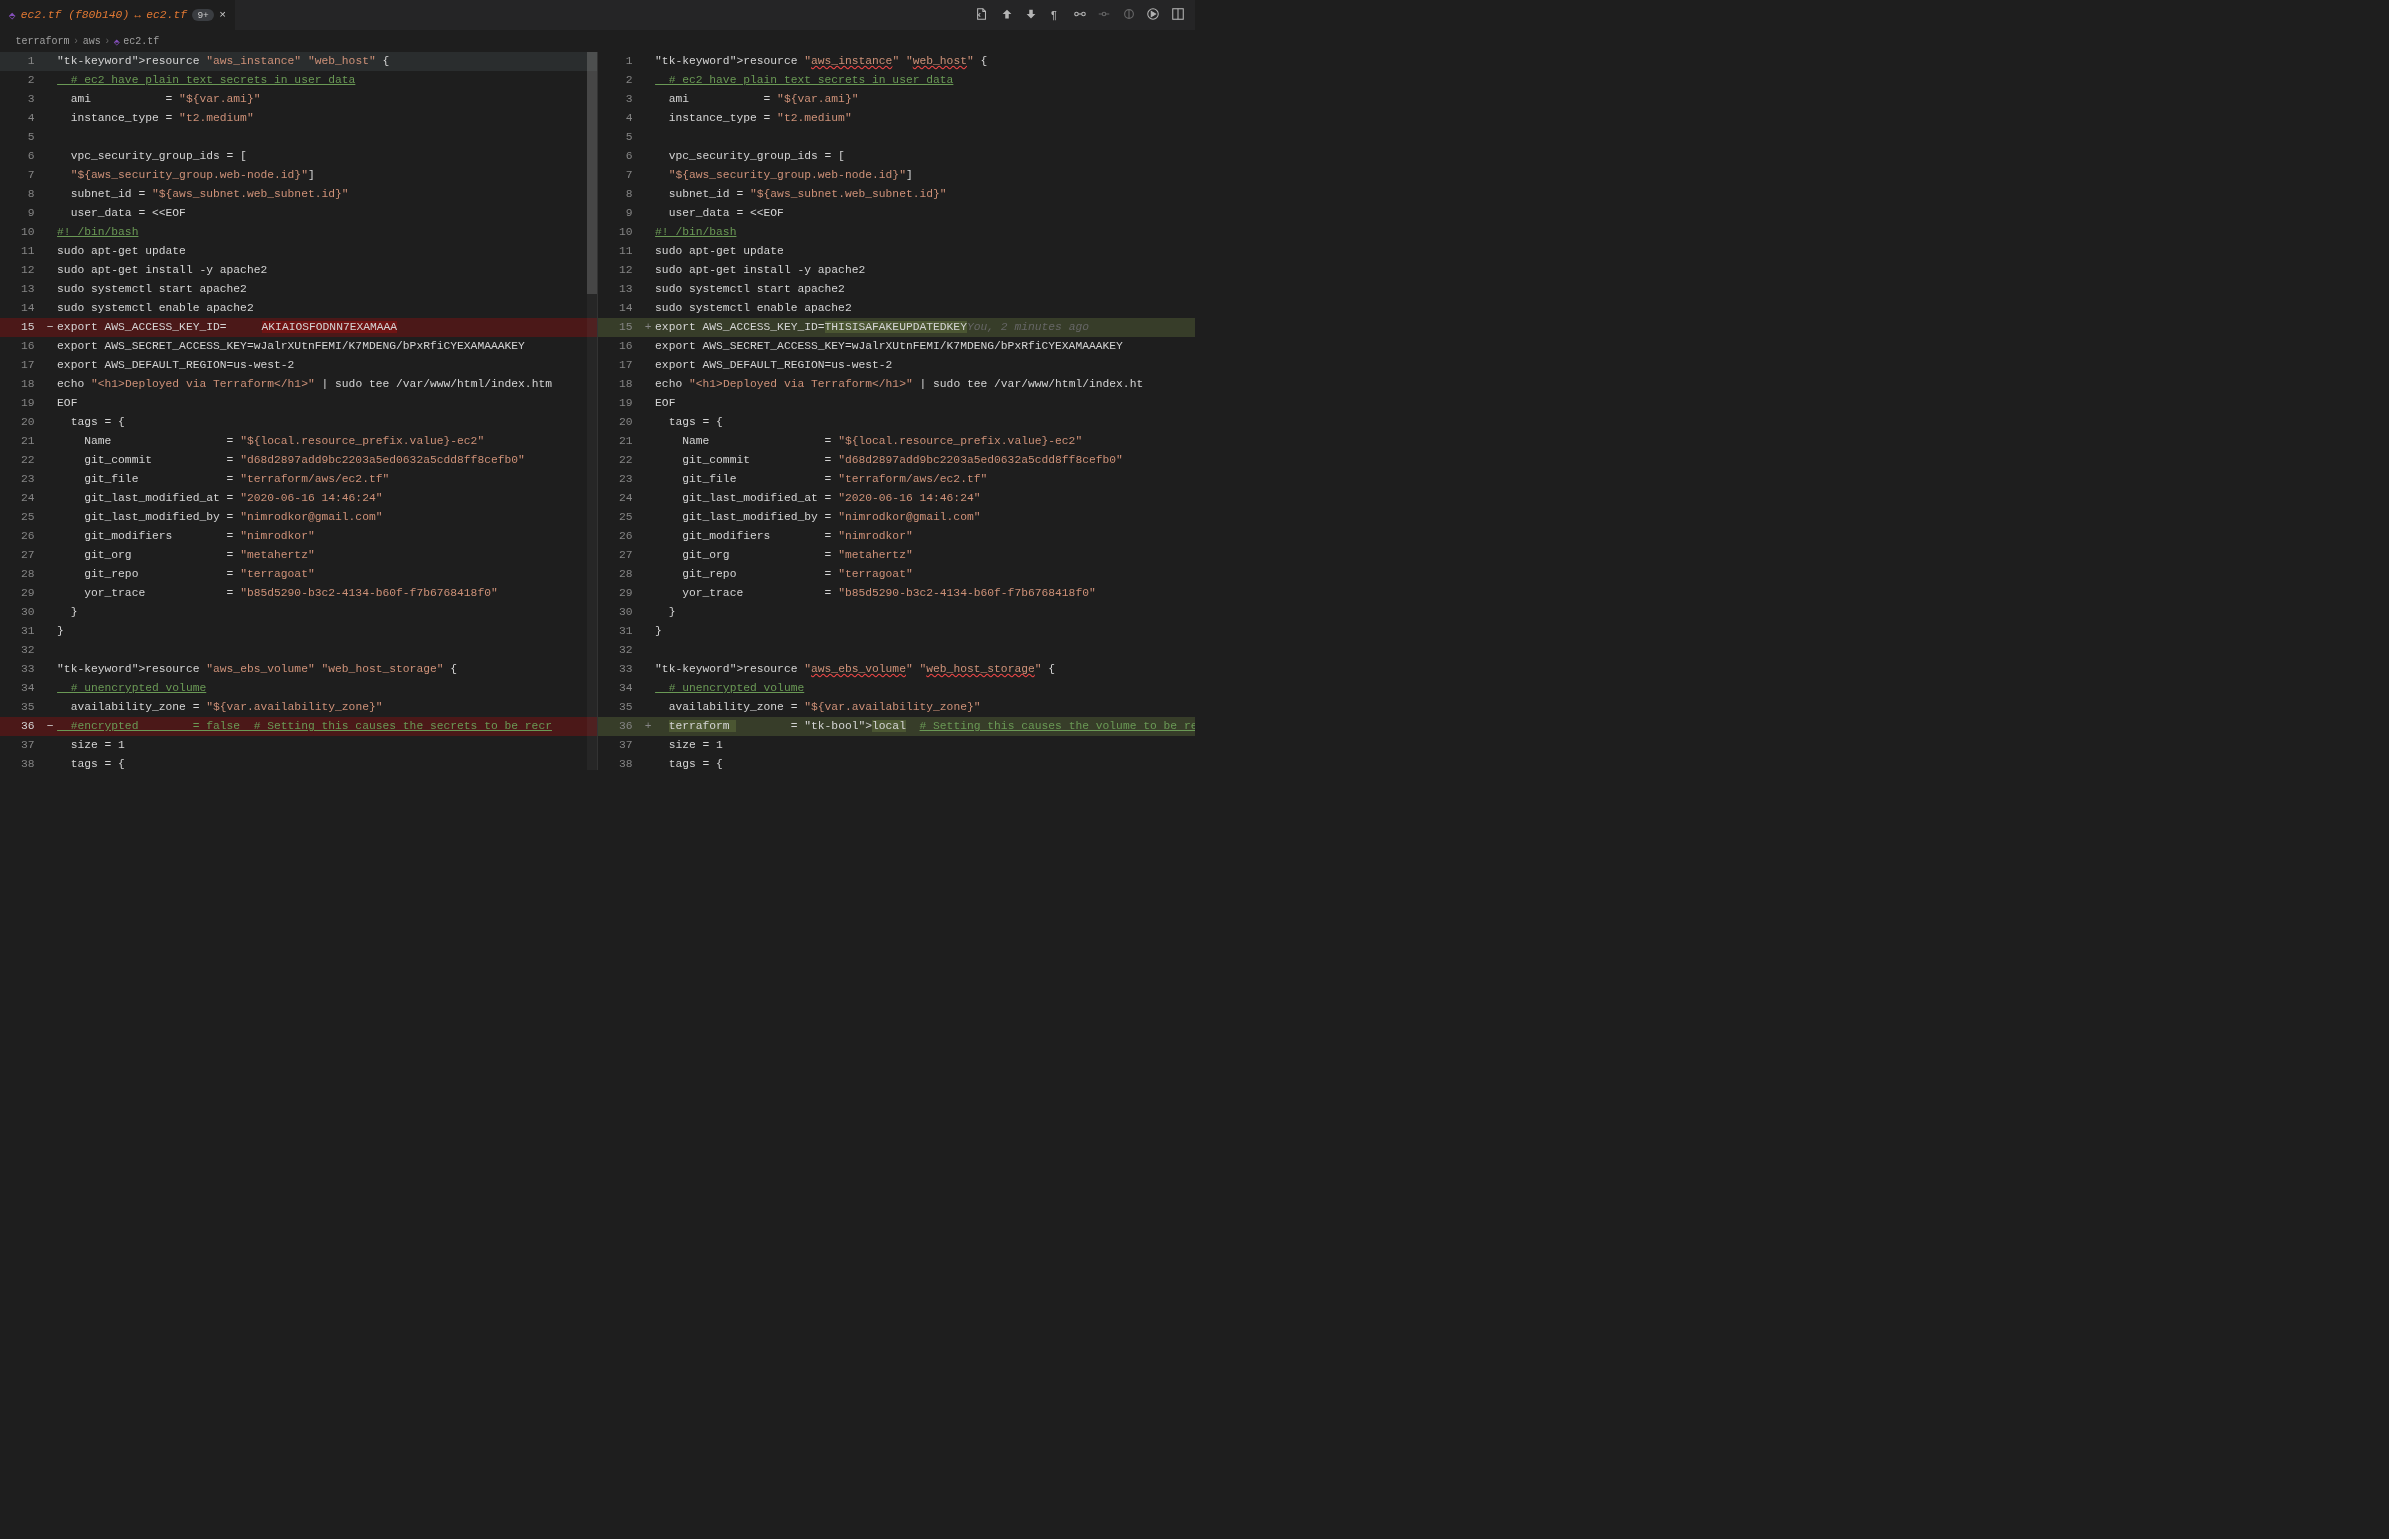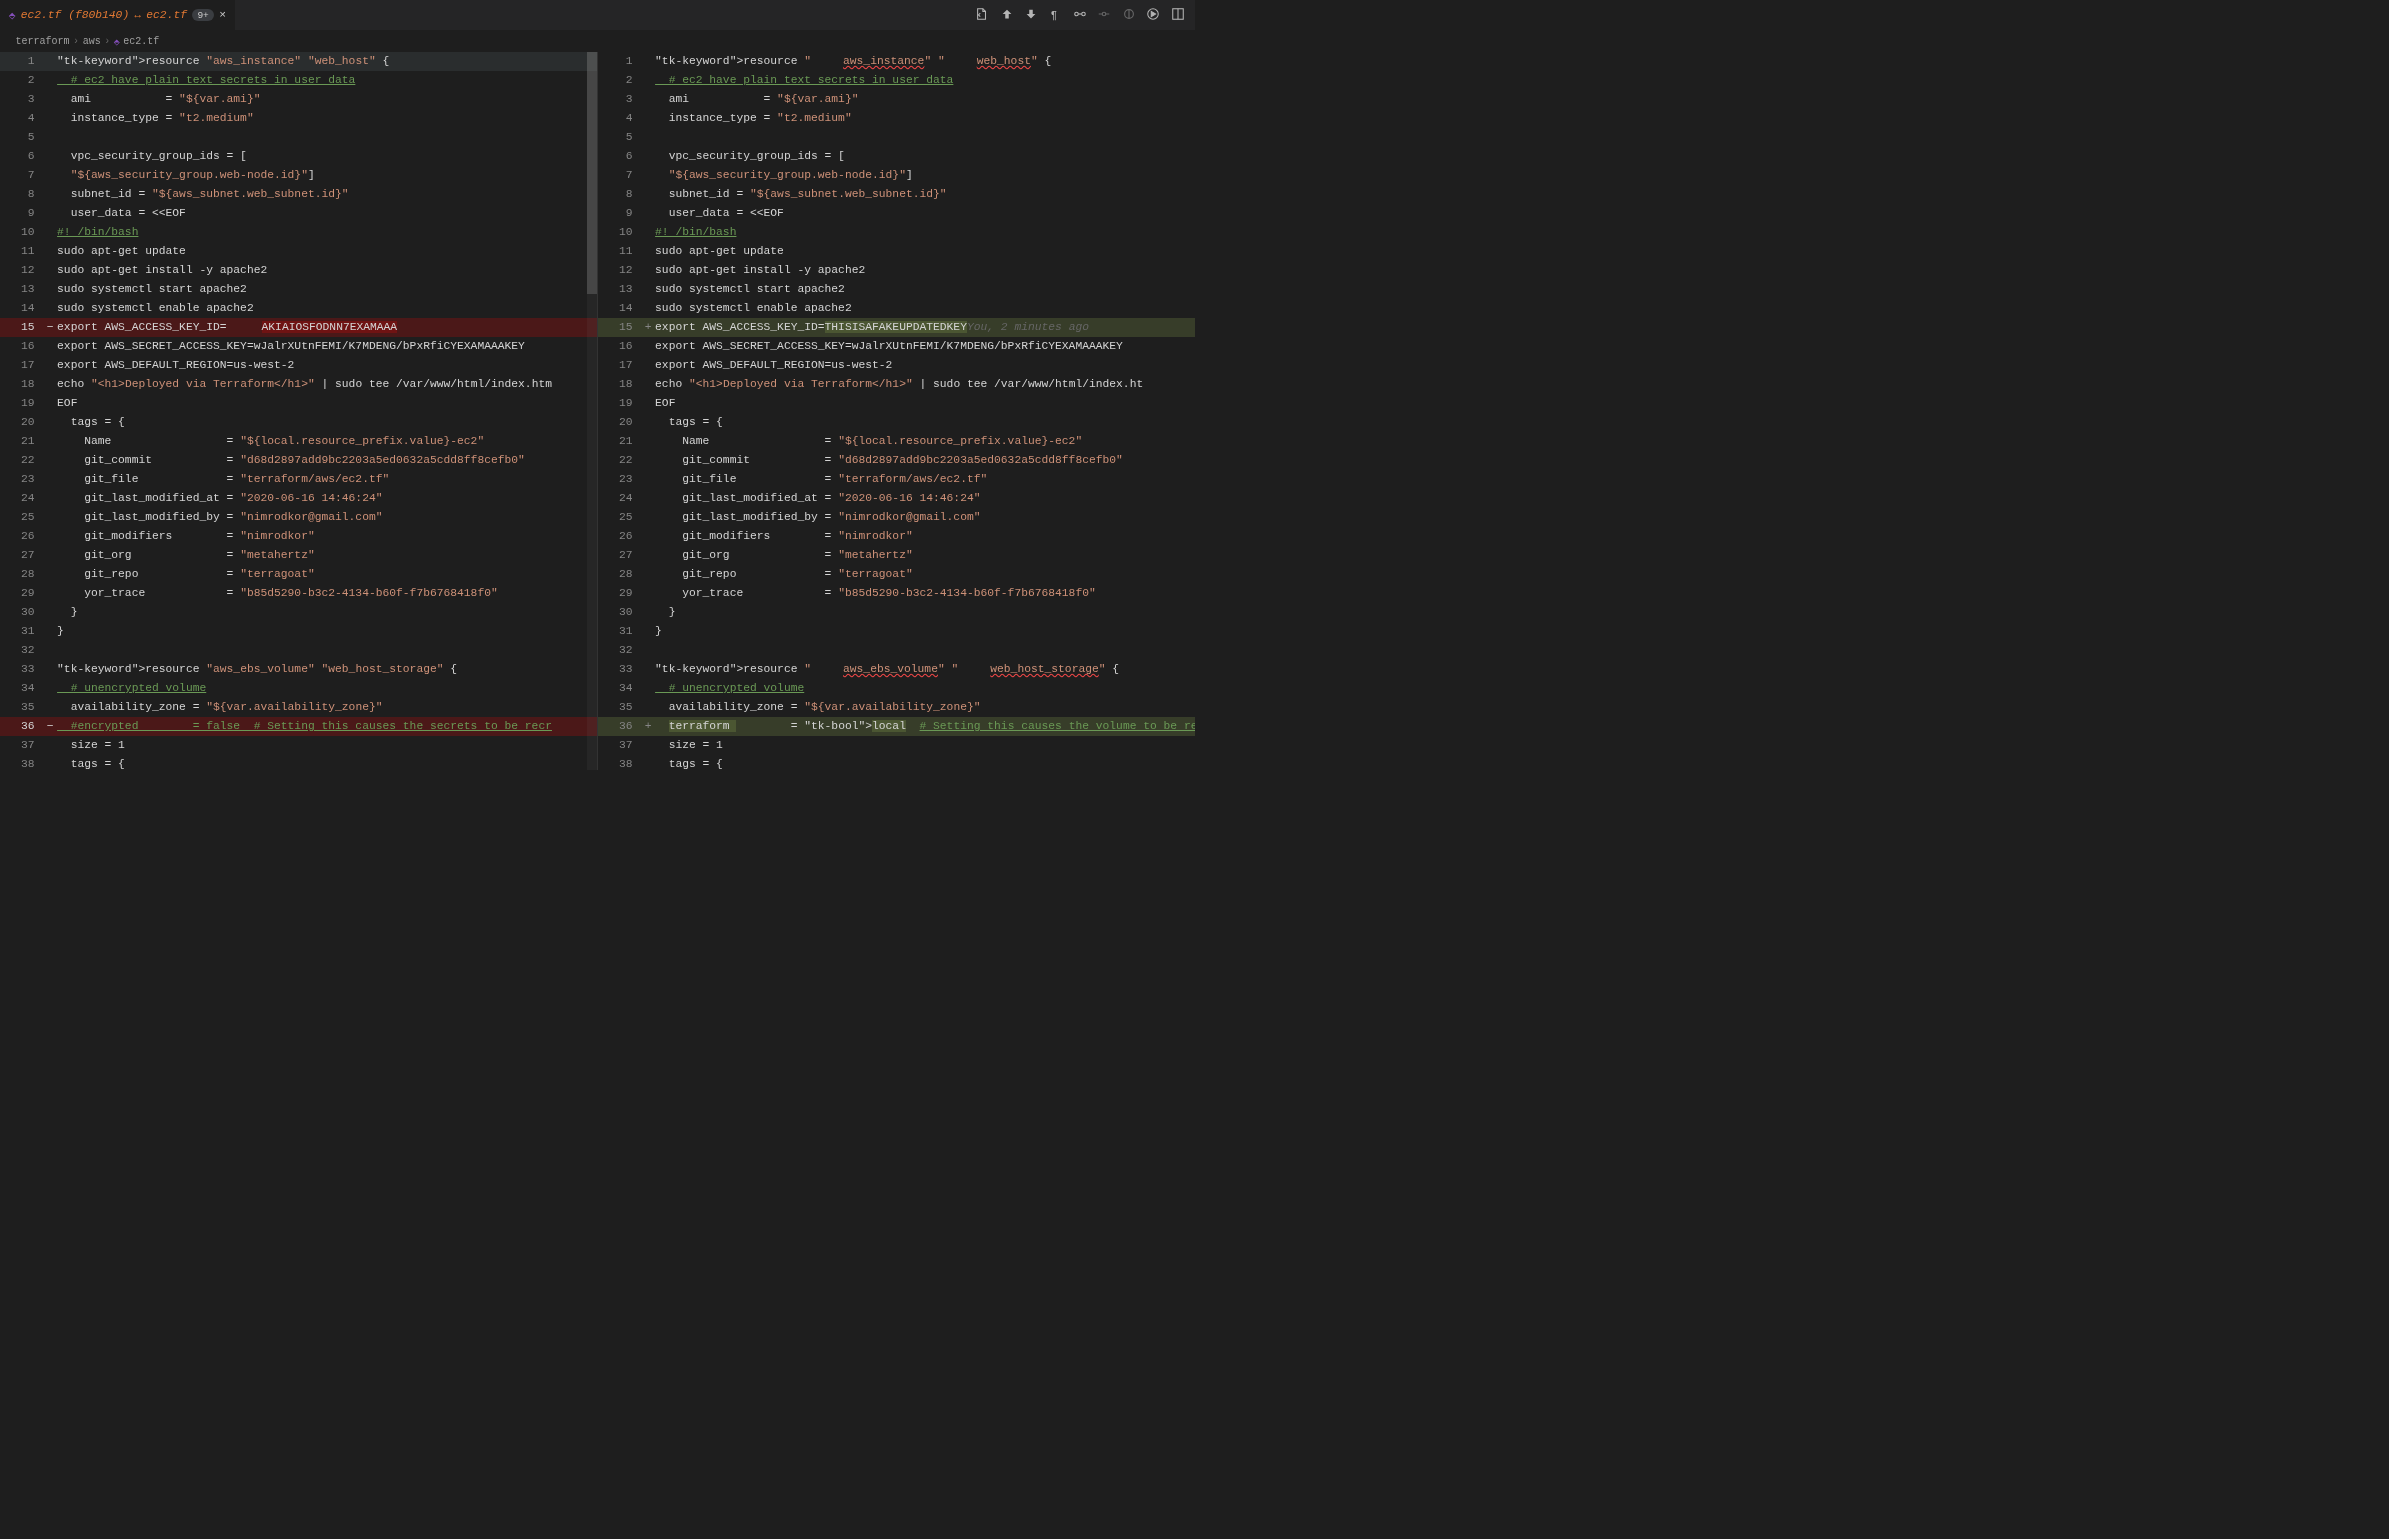--- a/index.html
+++ b/index.html
@@ -107,21 +107,20 @@
   .tk-string { color: #ce9178; }
   .tk-comment { color: #6a9955; text-decoration: underline; }
   .annotation {
     color: #666;
     font-style: italic;
   }
   .cursor-highlight { background: #2a2d2e; }
   .squiggly {
     text-decoration: underline wavy #f44747;
     text-decoration-skip-ink: none;
-    margin-left: 32px;
   }
   .scrollbar-v {
     position: absolute;
     right: 0;
     top: 0;
     bottom: 0;
     width: 10.4px;
     background: rgba(121,121,121,0.1);
   }
   .scrollbar-thumb {

